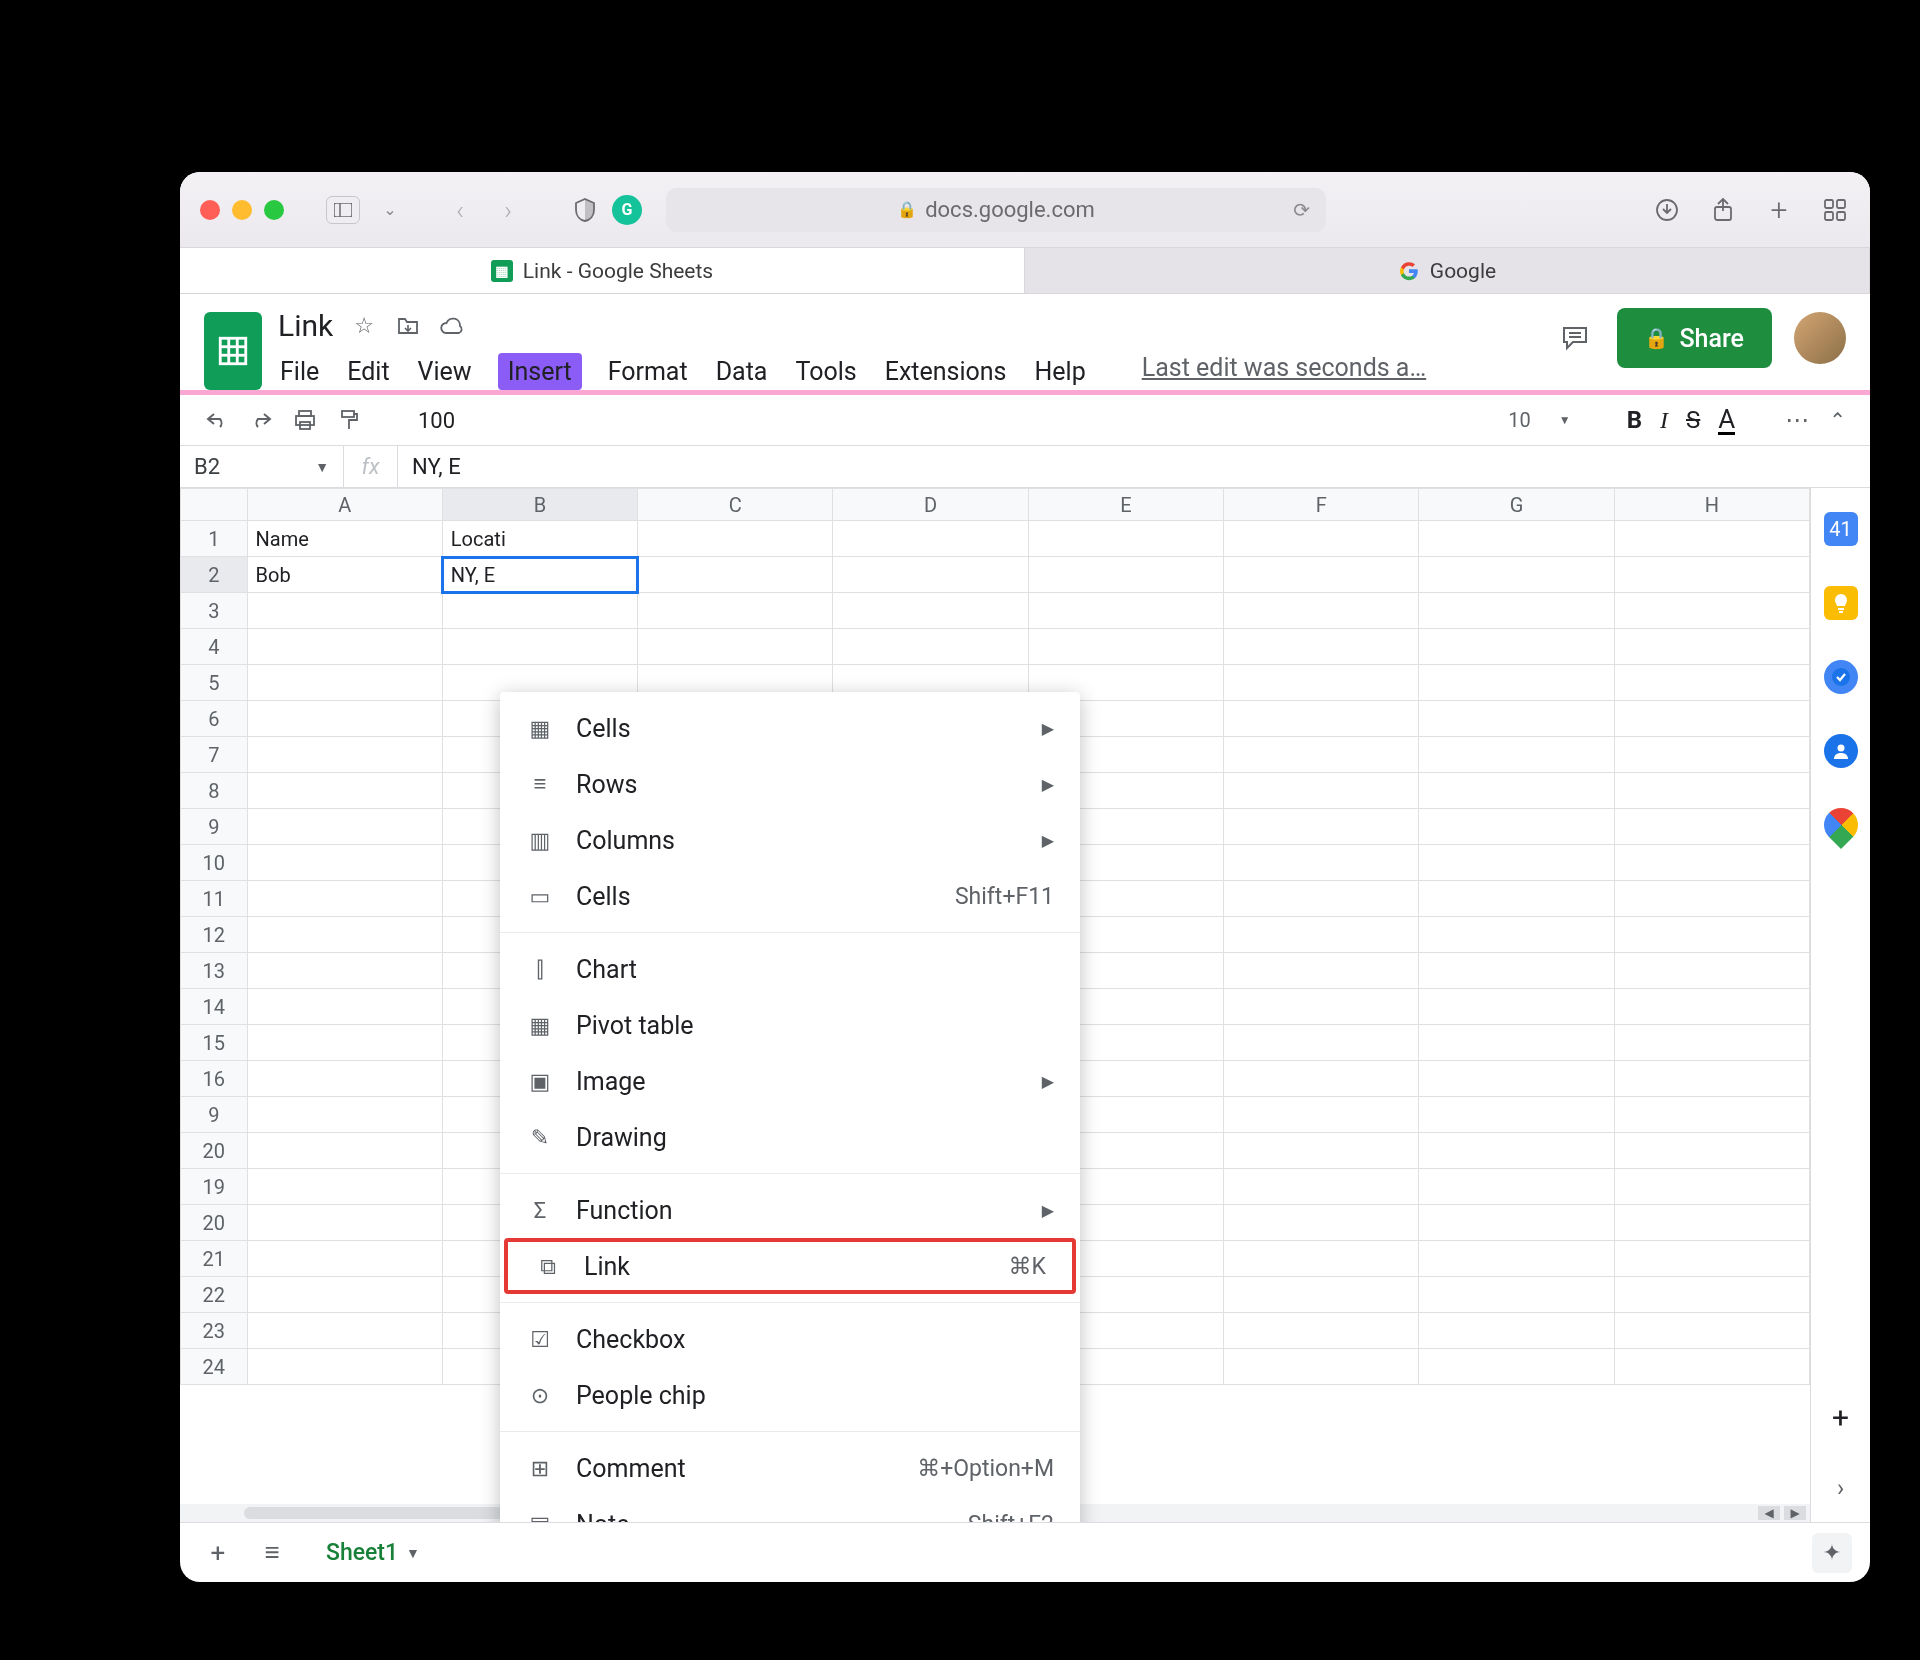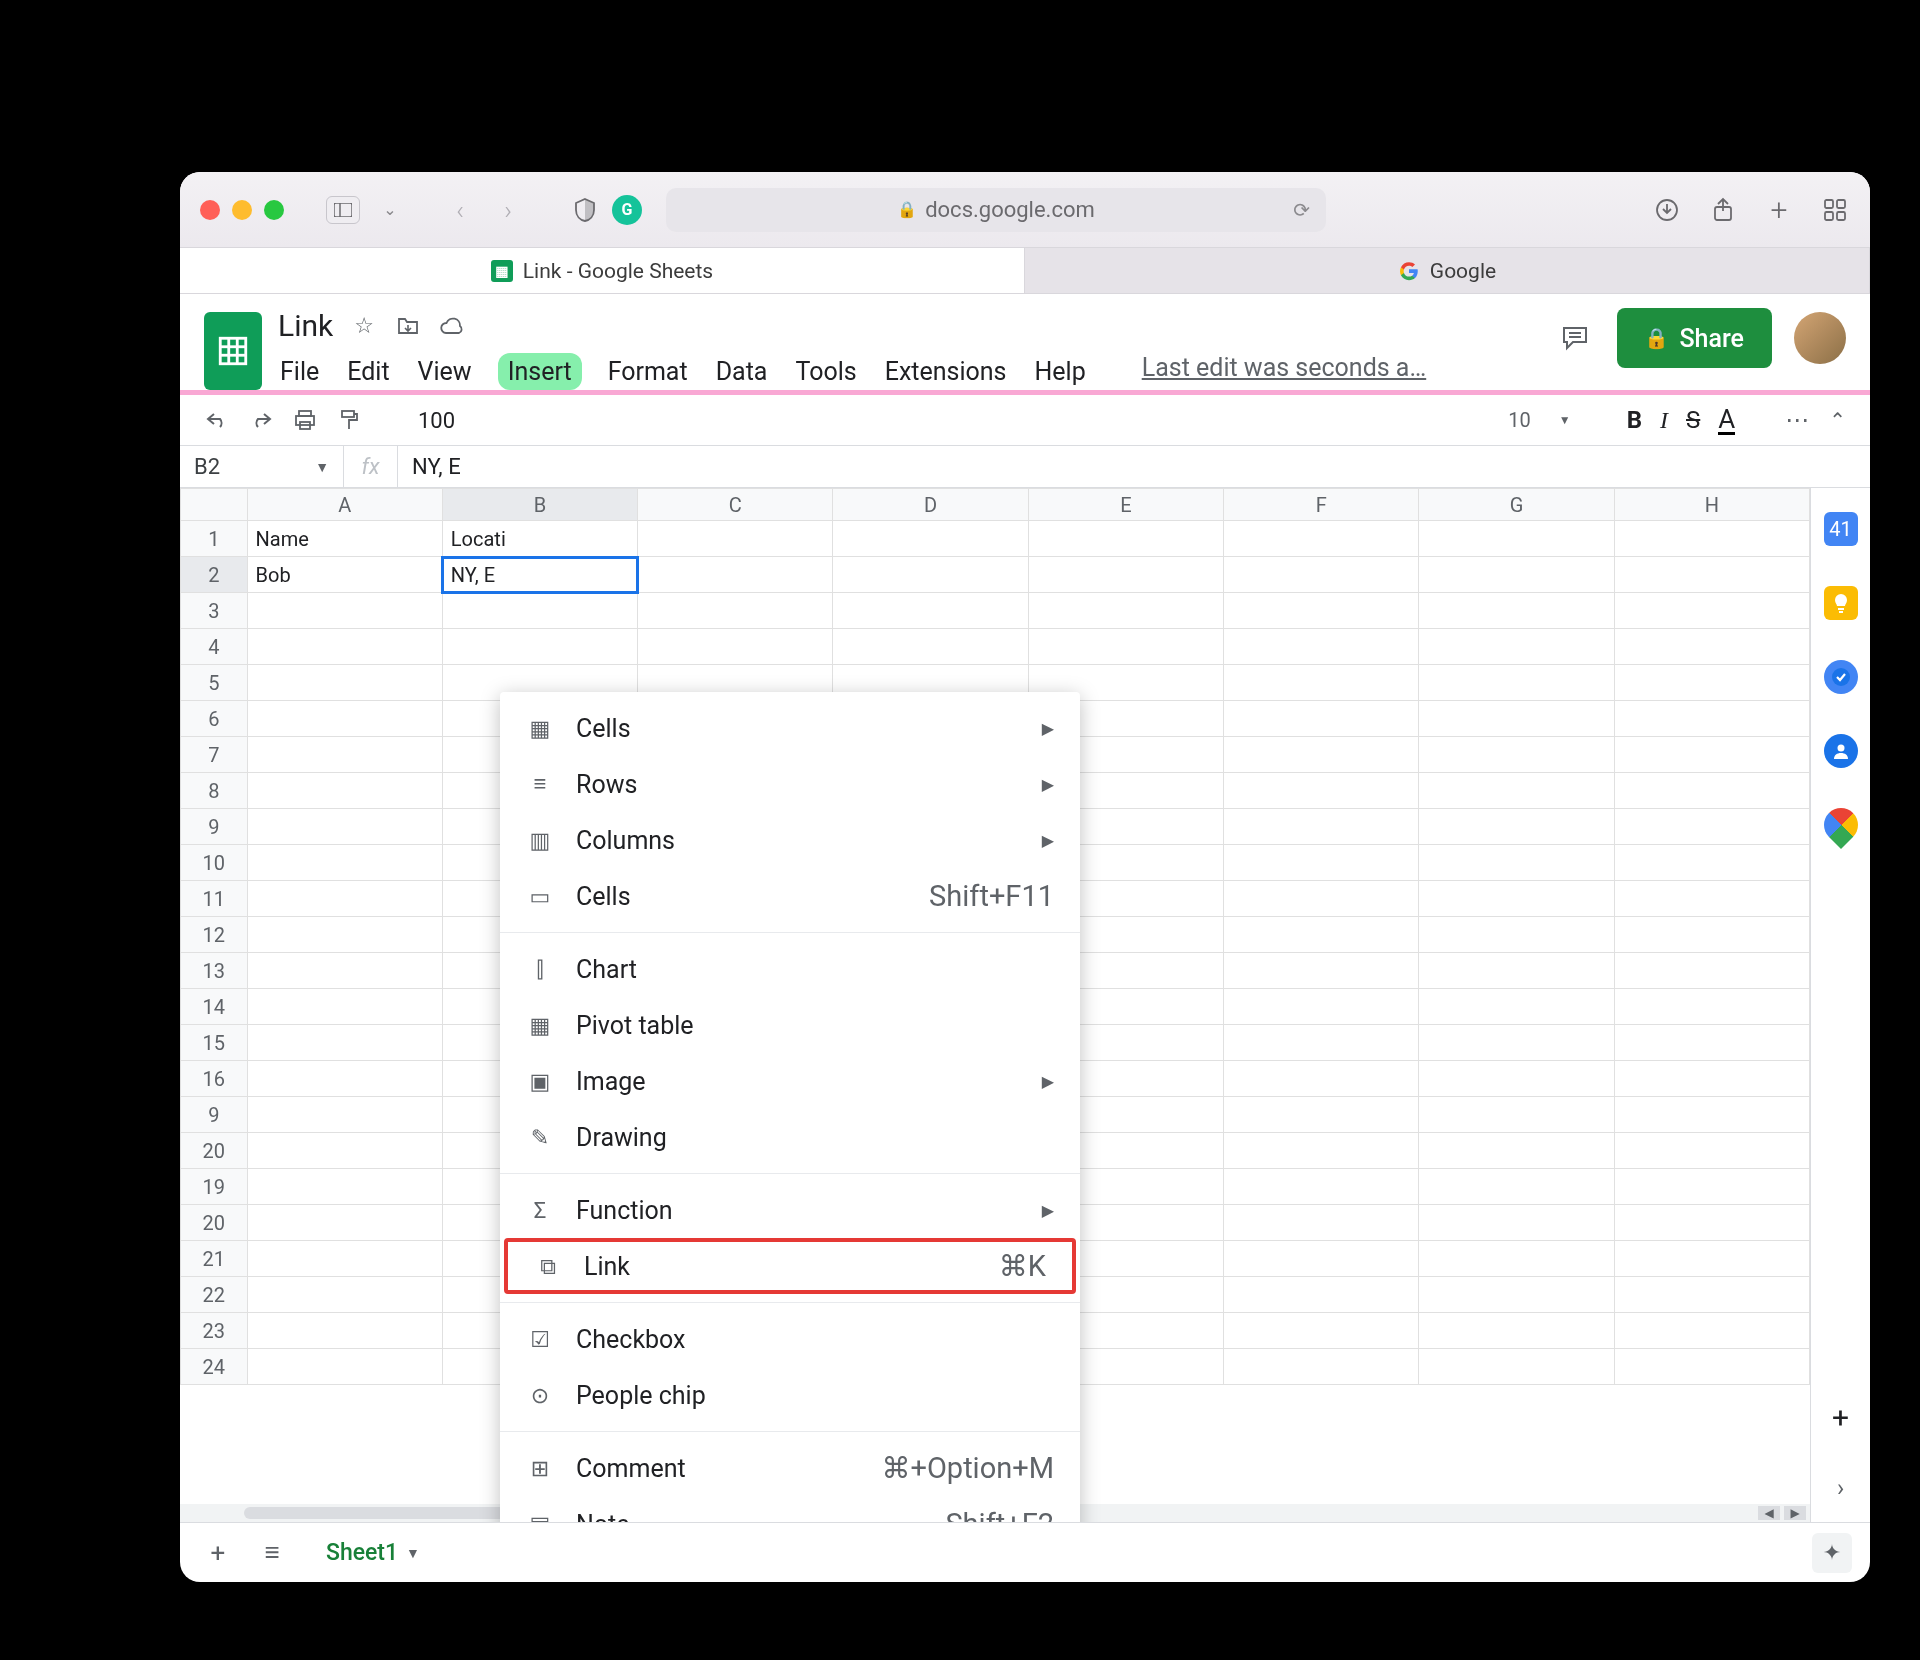--- a/index.html
+++ b/index.html
@@ -29,21 +29,21 @@
   
   .gs-header{padding:14px 24px 0 24px;display:flex;align-items:flex-start;gap:16px;}
   .gs-logo{width:58px;height:78px;background:#0f9d58;border-radius:6px;display:flex;align-items:center;justify-content:center;margin-top:4px;}
   .gs-logo svg{width:34px;height:34px;}
   .gs-title-wrap{flex:1;}
   .gs-title-row{display:flex;align-items:center;gap:18px;}
   .gs-title{font-size:30px;color:#202124;}
   .gs-title-row .ic{color:#5f6368;font-size:22px;width:26px;height:26px;display:flex;align-items:center;justify-content:center;}
   .gs-menu{display:flex;gap:24px;margin-top:10px;font-size:25px;color:#202124;}
   .gs-menu .mi{padding:4px 2px;cursor:default;}
-  .gs-menu .mi.sel{background:#86efac;border-radius:12px;padding:4px 10px;}
+  .gs-menu .mi.sel{background:#8b5cf6;border-radius:4px;padding:4px 10px;}
   .last-edit{color:#5f6368;text-decoration:underline;font-size:25px;margin-left:30px;}
   .gs-right{margin-left:auto;display:flex;align-items:center;gap:22px;}
   .chat-ic{width:40px;height:40px;display:flex;align-items:center;justify-content:center;color:#5f6368;font-size:30px;}
   .share-btn{background:#1e8e3e;color:#fff;border-radius:8px;height:60px;padding:0 28px;display:flex;align-items:center;gap:10px;font-size:25px;font-weight:500;}
   .share-btn .lck{font-size:20px;}
   .avatar{width:52px;height:52px;border-radius:50%;background:linear-gradient(135deg,#d4a574,#8b6f47);}
   
   .toolbar{height:56px;border-top:5px solid #f9a8d4;border-bottom:1px solid #dadce0;display:flex;align-items:center;padding:0 24px;gap:18px;color:#5f6368;font-size:20px;}
   .toolbar .tb{width:26px;height:26px;display:flex;align-items:center;justify-content:center;}
   .toolbar .zoom{display:flex;align-items:center;gap:4px;font-size:22px;color:#202124;}
@@ -80,21 +80,21 @@
   .ri.tasks{background:#4285f4;color:#fff;border-radius:50%;}
   .ri.contacts{background:#1a73e8;color:#fff;border-radius:50%;}
   .ri.maps{background:conic-gradient(#ea4335 0 90deg,#fbbc04 0 180deg,#34a853 0 270deg,#4285f4 0);border-radius:50% 50% 50% 0;transform:rotate(-45deg);} 
   .ri.plus{font-size:30px;color:#202124;}
   .side-toggle{margin-top:auto;margin-bottom:20px;color:#5f6368;font-size:24px;}
   
   .dropdown{position:absolute;left:320px;top:204px;width:580px;background:#fff;border-radius:4px;box-shadow:0 4px 20px rgba(0,0,0,.25);padding:8px 0;z-index:50;}
   .dd-item{height:56px;display:flex;align-items:center;padding:0 26px;gap:22px;font-size:25px;color:#202124;position:relative;}
   .dd-item .dico{width:28px;height:28px;display:flex;align-items:center;justify-content:center;color:#5f6368;font-size:22px;}
   .dd-item .sub-arrow{margin-left:auto;color:#5f6368;font-size:16px;}
-  .dd-item .shortcut{margin-left:auto;color:#5f6368;font-size:29px;}
+  .dd-item .shortcut{margin-left:auto;color:#5f6368;font-size:23px;}
   .dd-sep{height:1px;background:#e8eaed;margin:8px 0;}
   .dd-highlight{border:4px solid #e53935;border-radius:4px;margin:0 4px;}
   
   .sheet-tabs{height:60px;border-top:1px solid #dadce0;display:flex;align-items:center;padding:0 18px;gap:14px;}
   .sheet-tabs .at{width:40px;height:40px;display:flex;align-items:center;justify-content:center;color:#5f6368;font-size:26px;}
   .sheet-tab{padding:10px 20px;color:#188038;font-weight:500;font-size:23px;display:flex;align-items:center;gap:8px;border-bottom:3px solid transparent;}
   .sheet-tab.active{border-top:3px solid transparent;position:relative;align-items:center;}
   .sheet-tab .dd{color:#5f6368;font-size:14px;}
   .explore{margin-left:auto;width:40px;height:40px;background:#f1f3f4;display:flex;align-items:center;justify-content:center;border-radius:6px;color:#5f6368;font-size:22px;}
   .hscroll{height:18px;background:#f1f3f4;display:flex;align-items:center;padding:0 4px;gap:2px;}

